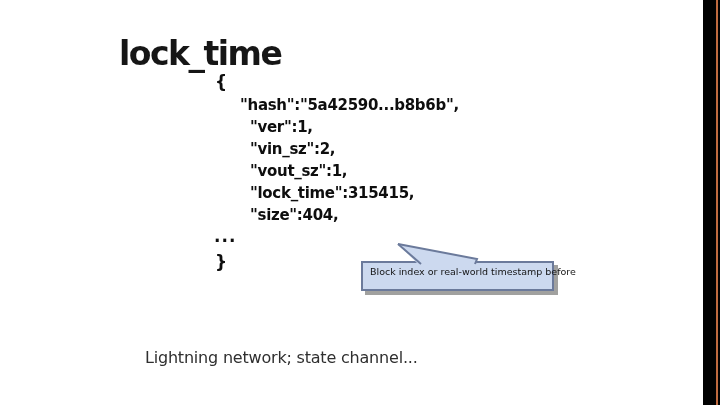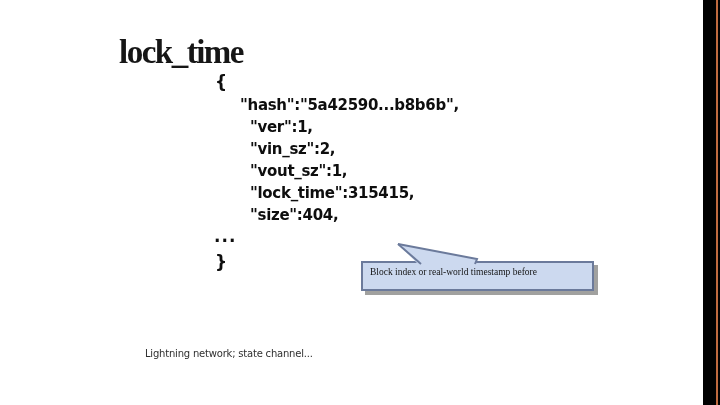--- a/index.html
+++ b/index.html
@@ -15,21 +15,20 @@
   
   .title {
     position: absolute;
     left: 119px;
     top: 34px;
     font-size: 33px;
     font-weight: bold;
     letter-spacing: -1.5px;
     color: #161616;
     white-space: nowrap;
-    font-family: Liberation Serif, serif;
   }
 
   
   .brace {
     position: absolute;
     left: 215px;
     font-size: 17px;
     font-weight: bold;
     color: #0e0e0e;
   }
@@ -49,28 +48,27 @@
     color: #0e0e0e;
     white-space: nowrap;
   }
   .code-line.indented { padding-left: 10px; }
 
   
   .callout {
     position: absolute;
     left: 361px;
     top: 261px;
-    width: 233px;
+    width: 193px;
     height: 30px;
     background: #ccd9ef;
     border: 2px solid #6b7a9b;
     box-shadow: 4px 4px 0 #a1a19f;
     box-sizing: border-box;
     z-index: 2;
-    font-family: Liberation Serif, serif;
   }
   .callout-text {
     padding: 3px 0 0 7px;
     font-size: 9.5px;
     line-height: 12px;
     color: #141414;
     white-space: nowrap;
   }
   .callout-tail {
     position: absolute;
@@ -79,21 +77,21 @@
     width: 95px;
     height: 28px;
     z-index: 3;
   }
 
   
   .footnote {
     position: absolute;
     left: 145px;
     top: 348px;
-    font-size: 10px;
+    font-size: 16px;
     letter-spacing: -0.2px;
     color: #2f2f2f;
     white-space: nowrap;
   }
 
   
   .edge-bar {
     position: absolute;
     right: 0;
     top: 0;

